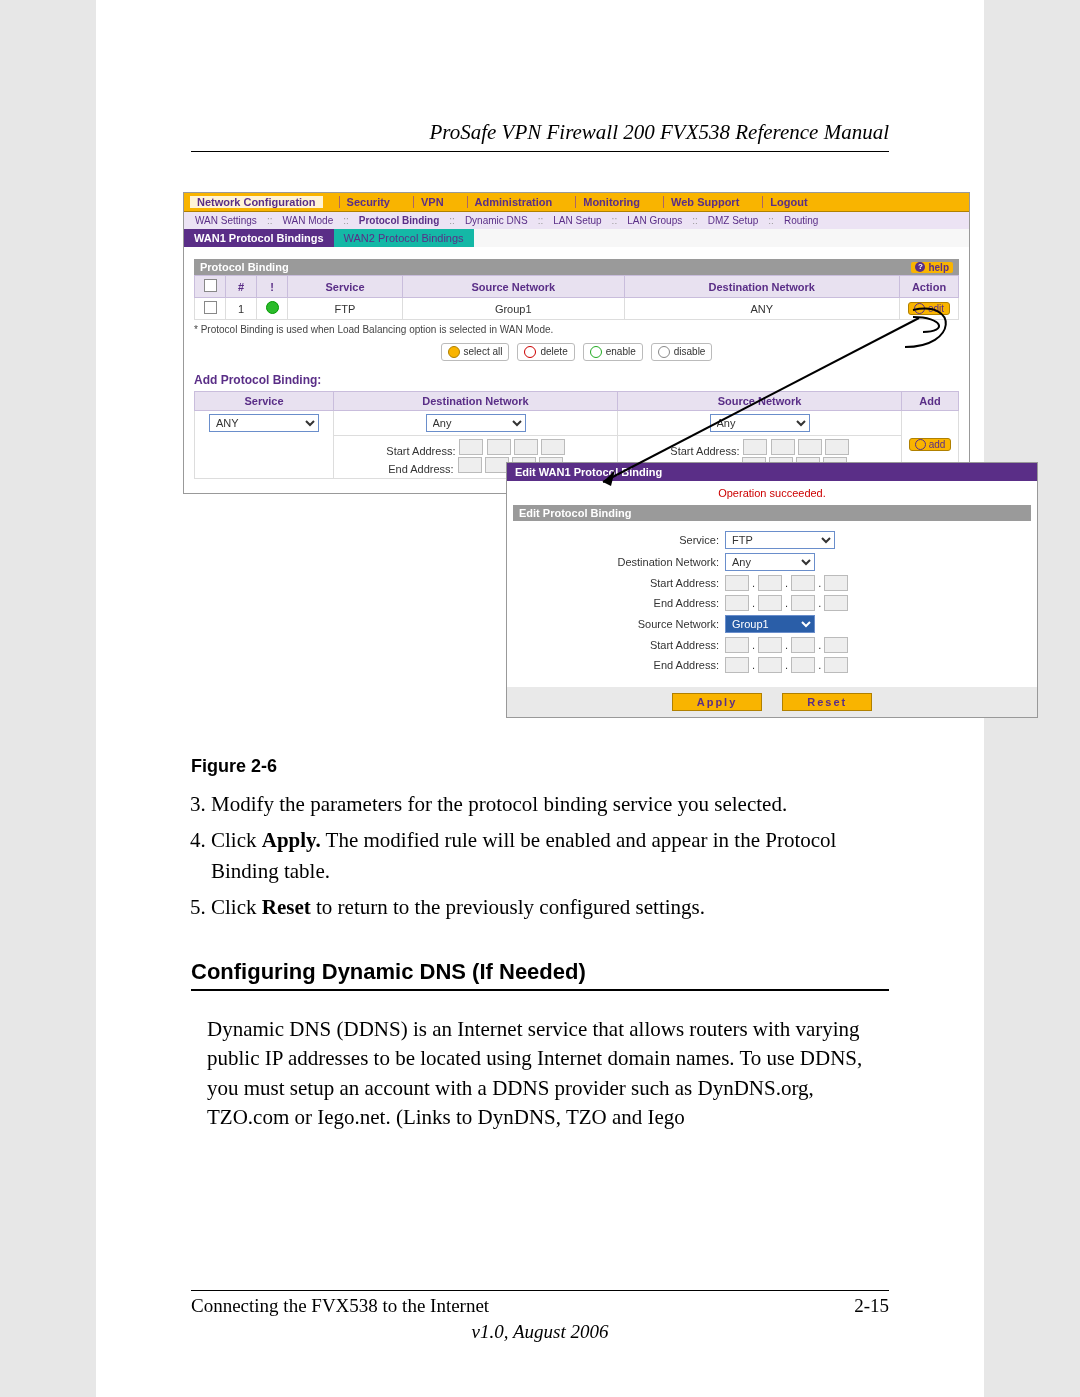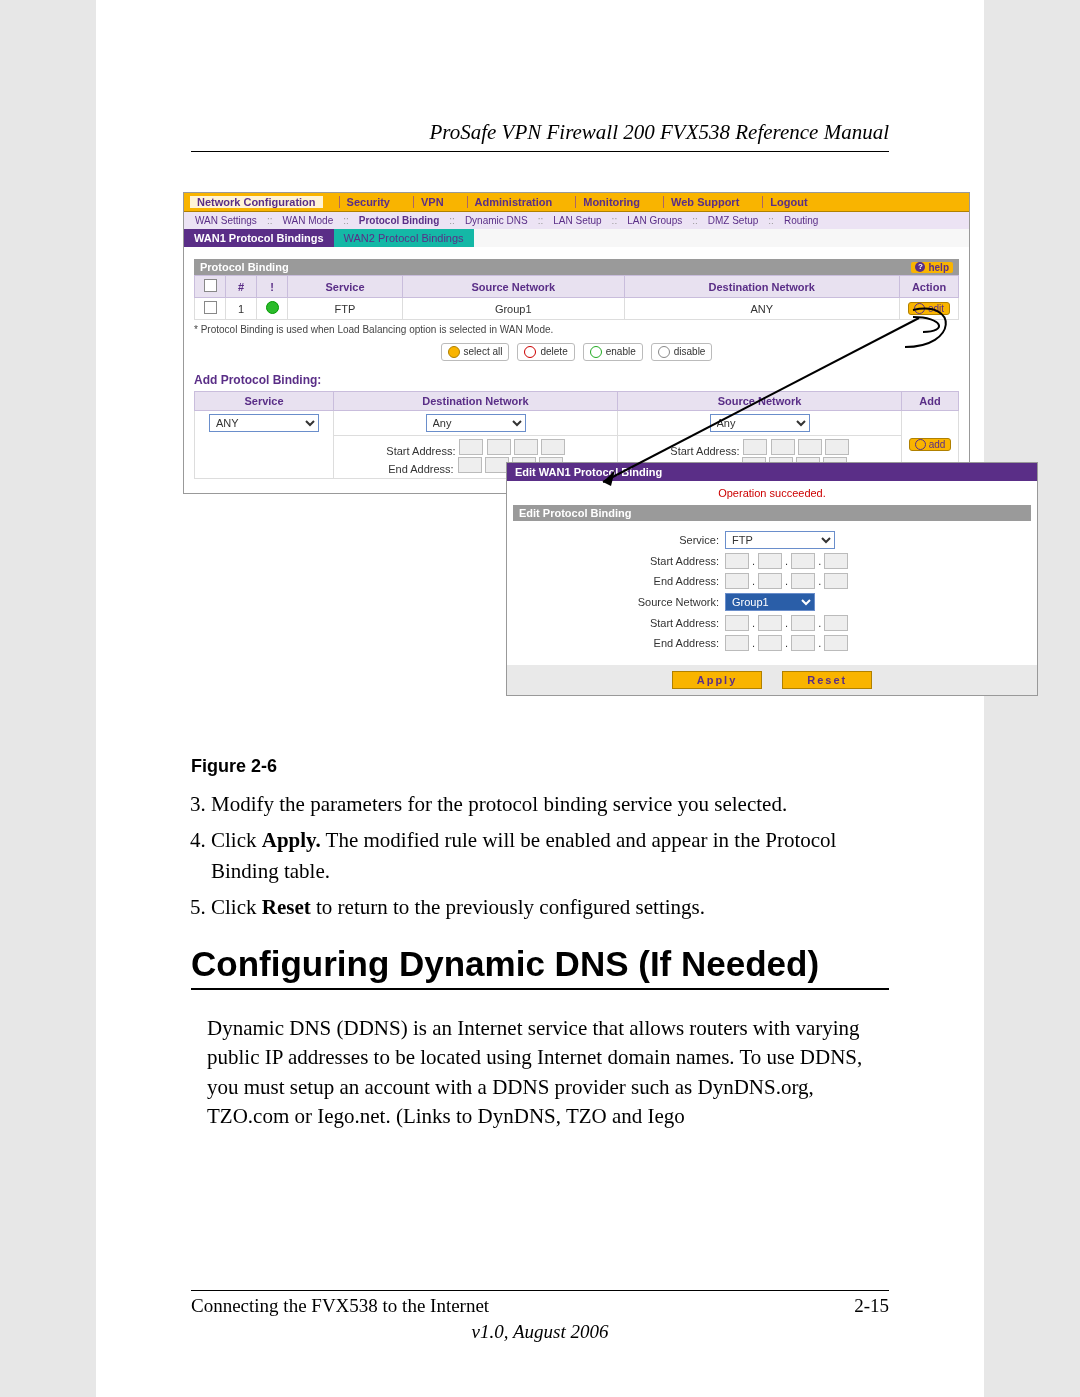--- a/index.html
+++ b/index.html
@@ -50,21 +50,21 @@
 .row2 .l{flex:0 0 200px;text-align:right;margin-right:6px}
 .row2 .r{flex:1;display:flex;gap:3px;align-items:center}
 .wbtn{background:#f9b400;border:1px solid #b08000;color:#5a2e87;font-weight:bold;font-size:11px;padding:2px 24px;letter-spacing:2px;cursor:pointer}
 .scr2 .brow{display:flex;justify-content:center;gap:20px;background:#e9e9e9;padding:6px 0}
 
 .arrow-svg{position:absolute;left:0;top:0;width:100%;height:100%;pointer-events:none}
 
 .figcap{font-family:Arial,sans-serif;font-weight:bold;font-size:18px;margin:34px 0 12px 0}
 ol.steps{margin:0;padding:0 0 0 20px;font-size:21px;line-height:1.45}
 ol.steps li{margin:6px 0}
-h2.sec{font-family:Arial,sans-serif;font-size:35px;font-weight:bold;margin:21px 0 4px 0}
+h2.sec{font-family:Arial,sans-serif;font-size:22px;font-weight:bold;margin:36px 0 4px 0}
 hr.secr{border:none;border-top:2px solid #000;margin:0 0 24px 0}
 p.body{font-size:21px;line-height:1.4;margin:16px}
 .footer{position:absolute;left:95px;right:95px;bottom:54px}
 .footer hr{border:none;border-top:1px solid #000;margin-bottom:4px}
 .footrow{display:flex;justify-content:space-between;font-size:19px}
 .footver{text-align:center;font-style:italic;font-size:19px;margin-top:4px}
 .chk{display:inline-block;width:11px;height:11px;border:1px solid #888;background:#fff}
 </style>
 </head>
 <body>
@@ -192,20 +192,26 @@
           <span>Edit Protocol Binding</span>
         </div>
       <div class="body2">
         <div class="row2">
             <div class="l">Service:</div>
             <div class="r">
               <select class="sel" style="width:110px"><option>FTP</option></select>
             </div>
           </div>
         <div class="row2">
+            <div class="l">Destination Network:</div>
+            <div class="r">
+              <select class="sel" style="width:90px"><option>Any</option></select>
+            </div>
+          </div>
+        <div class="row2">
             <div class="l">Start Address:</div>
             <div class="r"><span class="ipbox"></span>.<span class="ipbox"></span>.<span class="ipbox"></span>.<span class="ipbox"></span></div>
           </div>
         <div class="row2">
             <div class="l">End Address:</div>
             <div class="r"><span class="ipbox"></span>.<span class="ipbox"></span>.<span class="ipbox"></span>.<span class="ipbox"></span></div>
           </div>
         <div class="row2">
             <div class="l">Source Network:</div>
             <div class="r">

